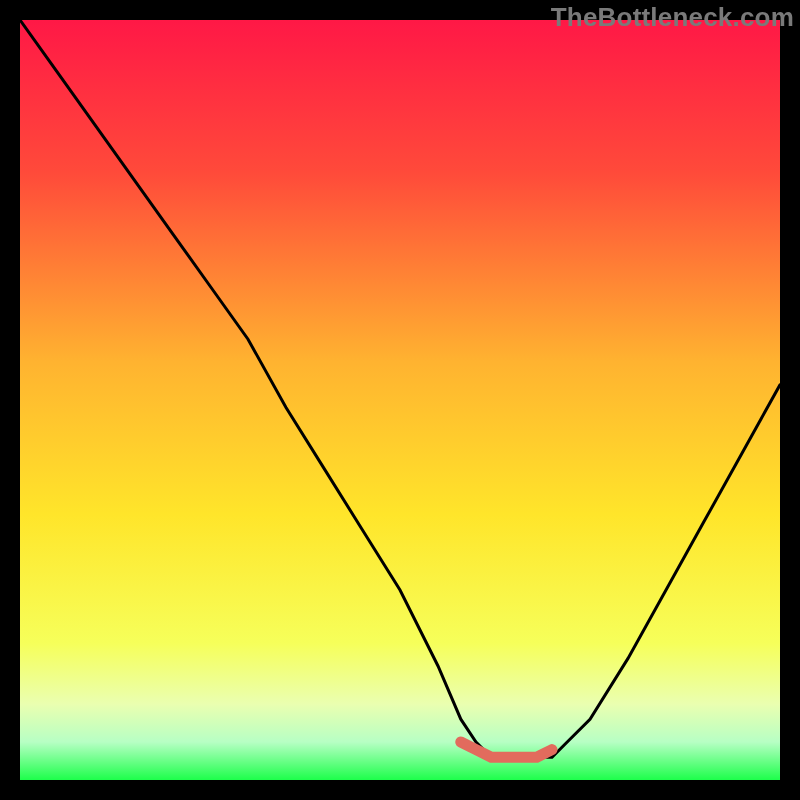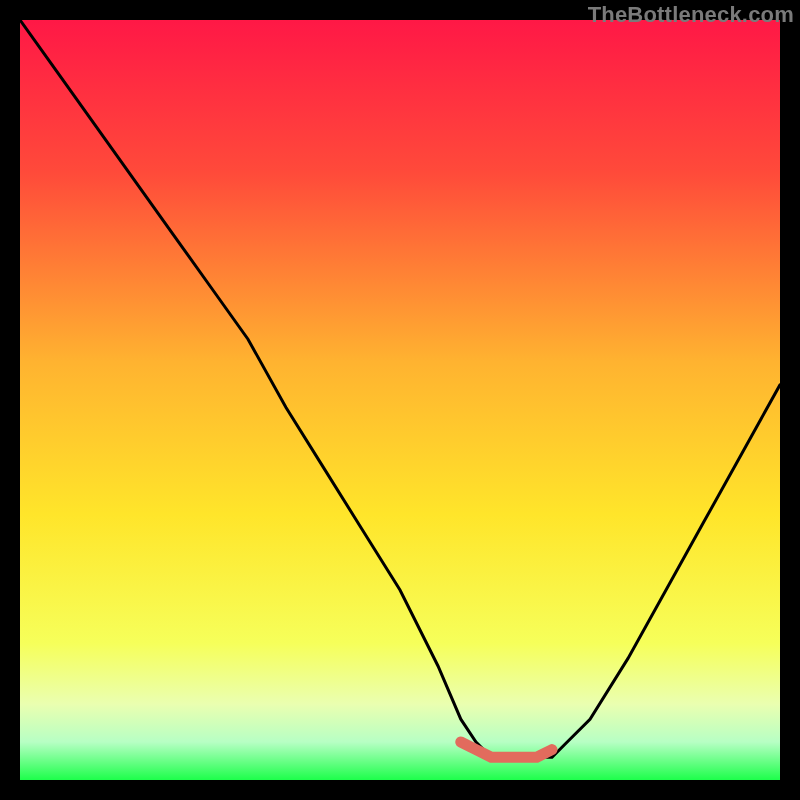--- a/index.html
+++ b/index.html
@@ -32,21 +32,21 @@
   }
   .curve-svg {
     position: absolute;
     inset: 0;
   }
   .watermark {
     position: absolute;
     top: 2px;
     right: 6px;
     font-family: Arial, Helvetica, sans-serif;
-    font-size: 22px;
+    font-size: 26px;
     font-weight: 600;
     color: #7a7a7a;
     letter-spacing: 0.2px;
     user-select: none;
   }
 </style>
 </head>
 <body>
 
 <div class="frame">

